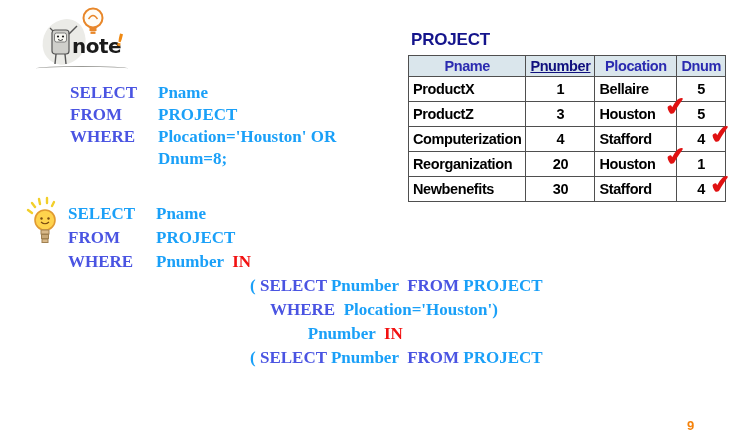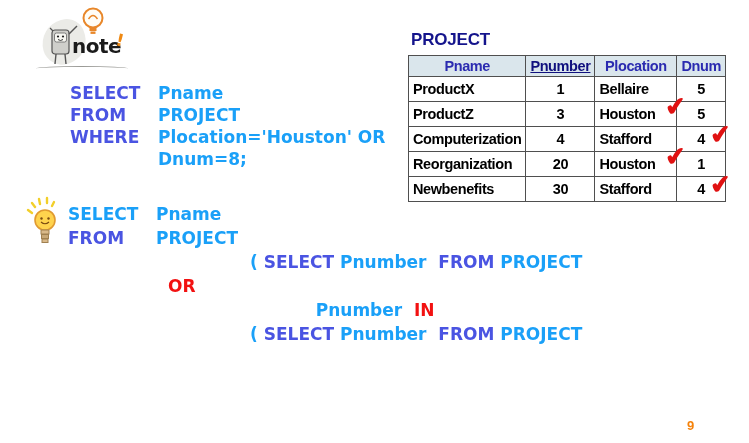--- a/index.html
+++ b/index.html
@@ -3,21 +3,21 @@
 <meta charset="utf-8">
 <style>
   html,body{margin:0;padding:0;background:#fff;}
   #slide{position:relative;width:749px;height:443px;background:#fff;overflow:hidden;
          font-family:"DejaVu Sans",sans-serif;}
 
   
   .sql{position:absolute;font-weight:bold;font-size:17px;}
   #query1{left:70px;top:82px;line-height:22px;}
   #query2{left:68px;top:202px;line-height:24px;}
-  .sql-line{white-space:pre;}
+  .sql-line{white-space:pre;font-family:Liberation Serif, serif;}
   .tok{white-space:pre;}
   .kw{color:var(--c-kw);}
   .id{color:var(--c-ident);}
   .red{color:var(--c-red);}
 
   
   #table-wrap{position:absolute;left:408px;top:30px;}
   #tbl-title{font:bold 17px "Liberation Sans",sans-serif;color:var(--c-tbltitle);
              margin:0 0 5px 3px;letter-spacing:-0.2px;}
   #ptable{border-collapse:collapse;table-layout:fixed;
@@ -101,22 +101,23 @@
     <circle cx="24.5" cy="22.5" r="1.2" fill="#7a4a10"></circle>
     <path d="M17 26 q 4 3.5 8 0" stroke="#7a4a10" stroke-width="1.2" fill="none"></path>
     <rect x="17" y="34" width="8" height="4" fill="#d9b98a" stroke="#a08050" stroke-width="1"></rect>
     <rect x="17.5" y="38.5" width="7" height="4" fill="#c8a878" stroke="#a08050" stroke-width="1"></rect>
     <rect x="18" y="43" width="6" height="3.5" fill="#d9b98a" stroke="#a08050" stroke-width="1"></rect>
   </svg>
 
   <div id="query2" class="sql">
       <div class="sql-line"><span class="tok id" style="display: inline-block; min-width: 88px;">SELECT</span><span class="tok id">Pname</span></div>
       <div class="sql-line"><span class="tok kw" style="display: inline-block; min-width: 88px;">FROM</span><span class="tok id">PROJECT</span></div>
+      <div class="sql-line"><span class="tok kw" style="display: inline-block; min-width: 88px;">WHERE</span><span class="tok id">Pnumber  </span><span class="tok red">IN</span></div>
       <div class="sql-line" style="padding-left: 182px;"><span class="tok id">( </span><span class="tok kw">SELECT</span><span class="tok id"> Pnumber  </span><span class="tok kw">FROM</span><span class="tok id"> PROJECT</span></div>
-      <div class="sql-line" style="padding-left: 100px;"><span class="tok red">OR</span></div>
+      <div class="sql-line" style="padding-left: 202px;"><span class="tok kw">WHERE</span><span class="tok id">  Plocation='Houston')</span></div>
       <div class="sql-line" style="padding-left: 100px; text-align: center;"><span class="tok id">Pnumber  </span><span class="tok red">IN</span></div>
       <div class="sql-line" style="padding-left: 182px;"><span class="tok id">( </span><span class="tok kw">SELECT</span><span class="tok id"> Pnumber  </span><span class="tok kw">FROM</span><span class="tok id"> PROJECT</span></div>
     </div>
 
   <div id="table-wrap">
     <div id="tbl-title">PROJECT</div>
     <table id="ptable">
       <colgroup id="cols">
           <col style="width: 110px;">
           <col style="width: 61px;">

